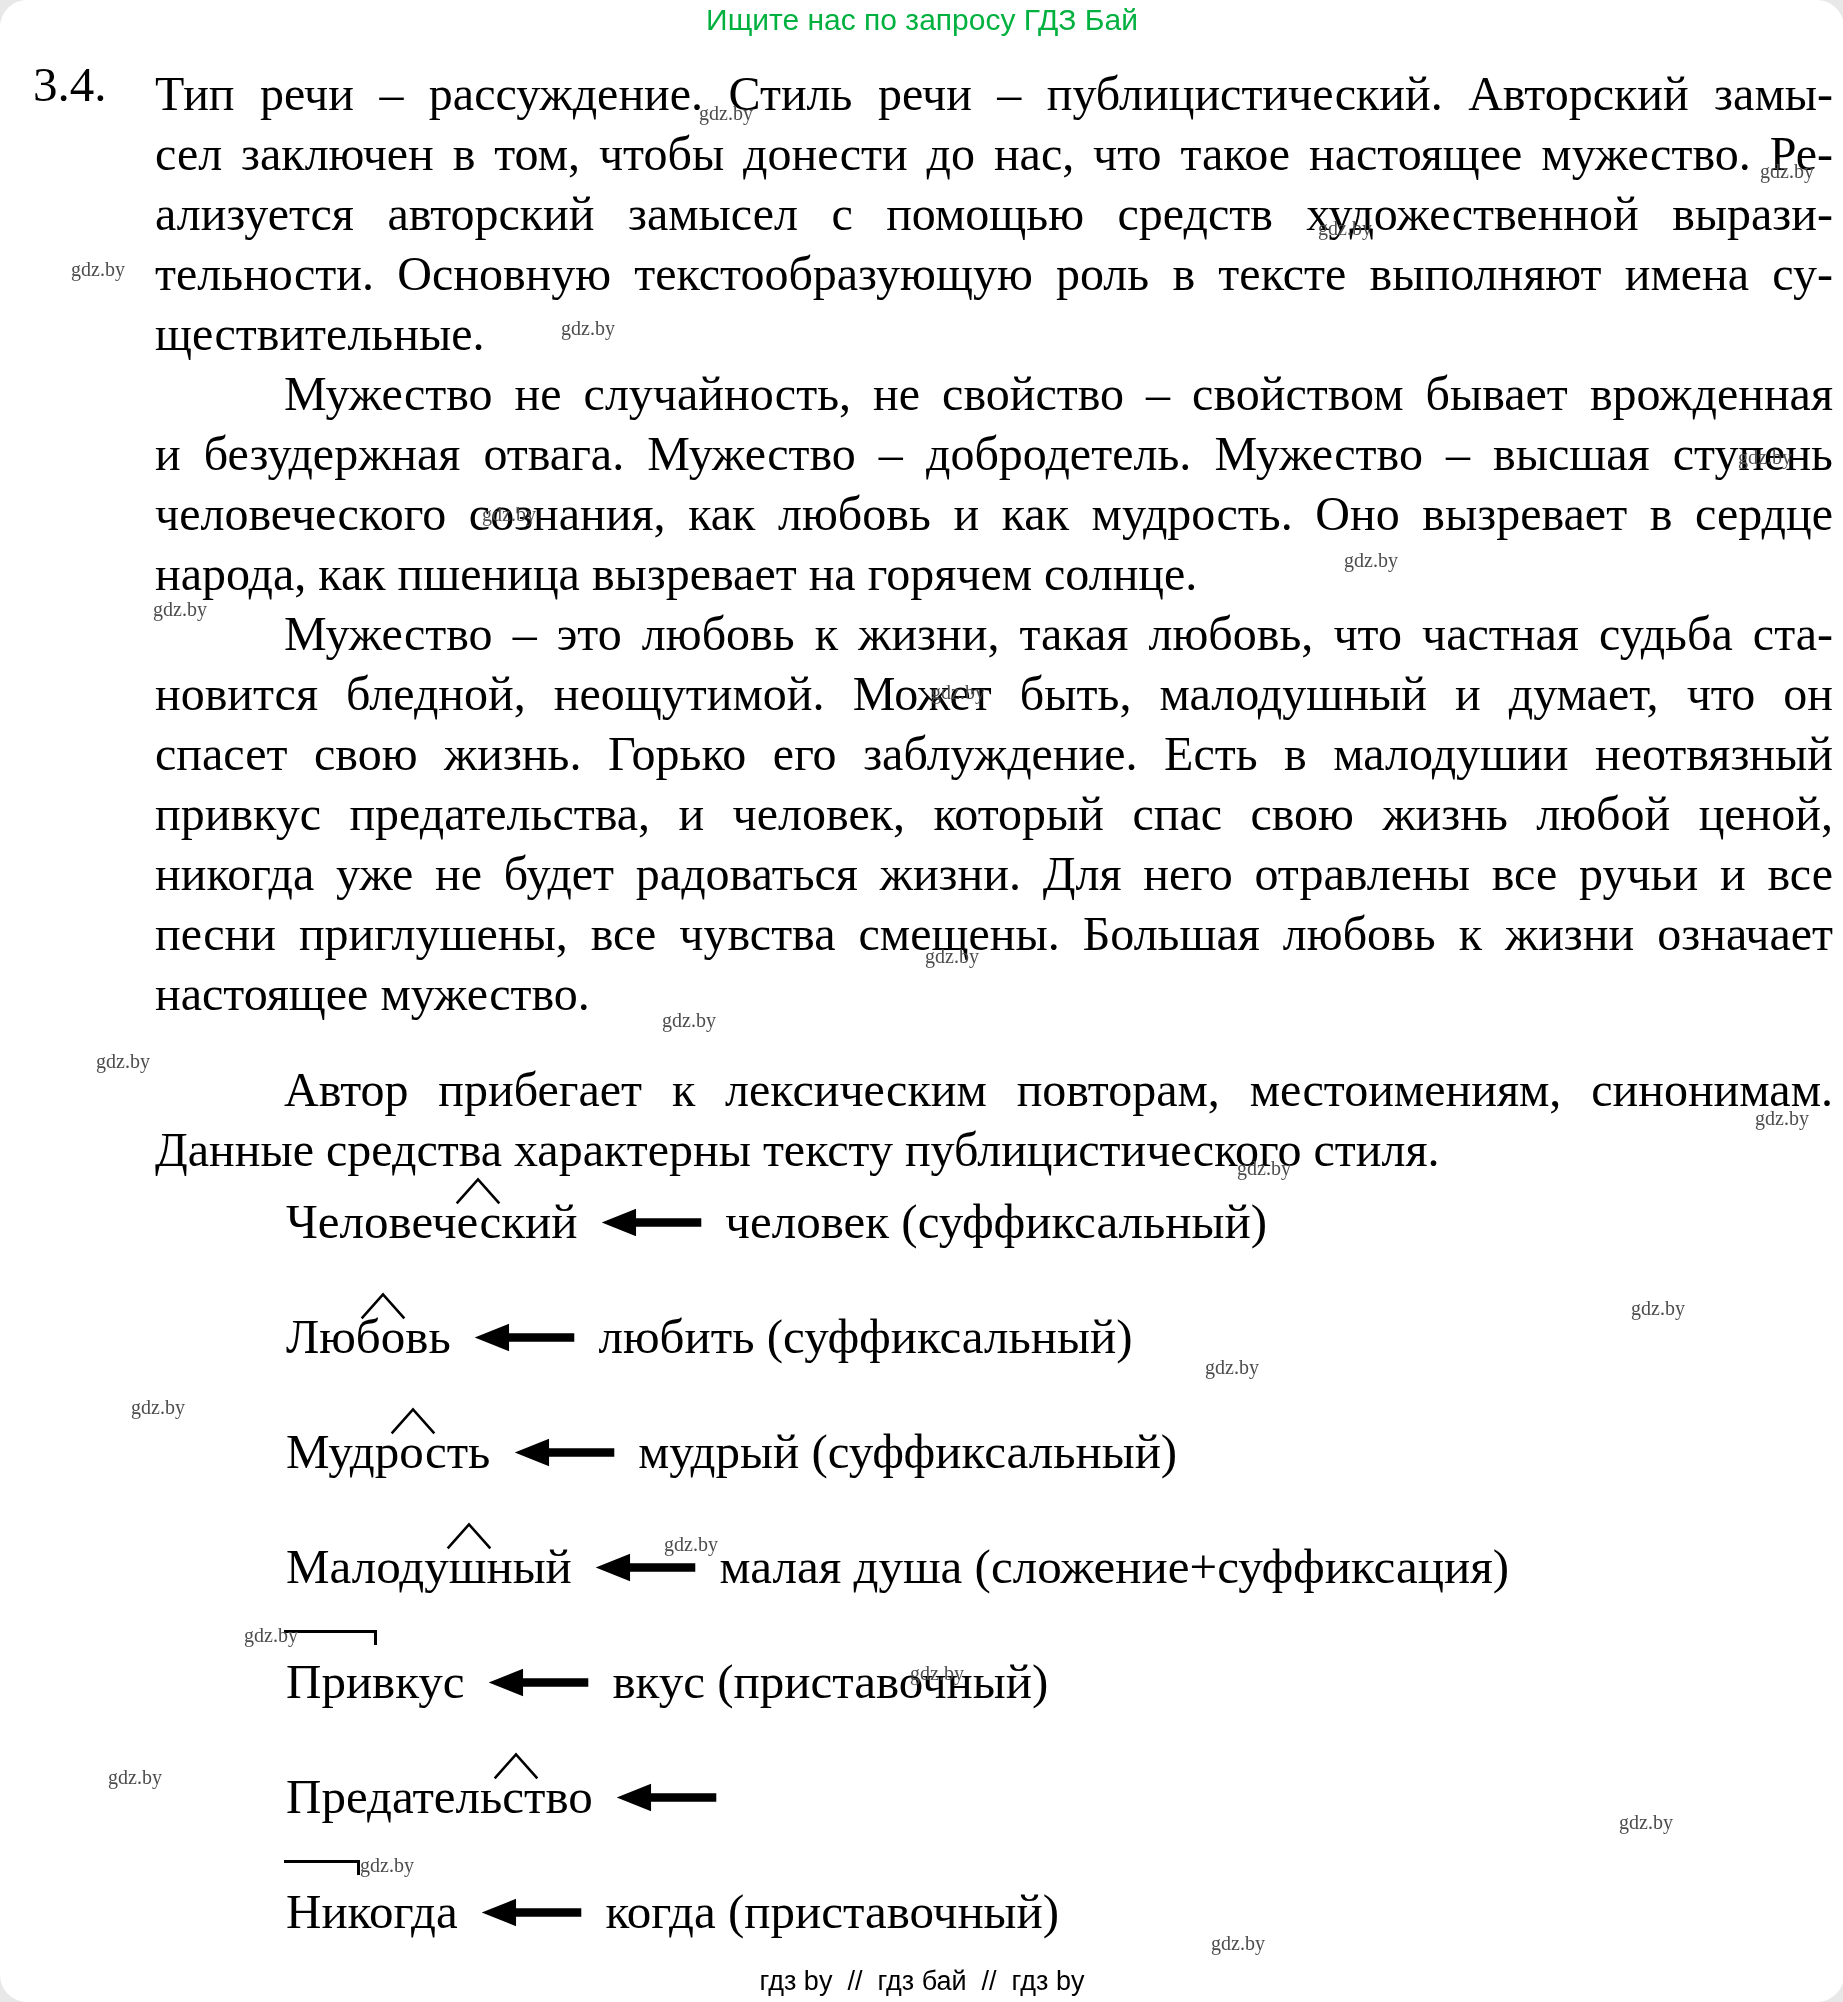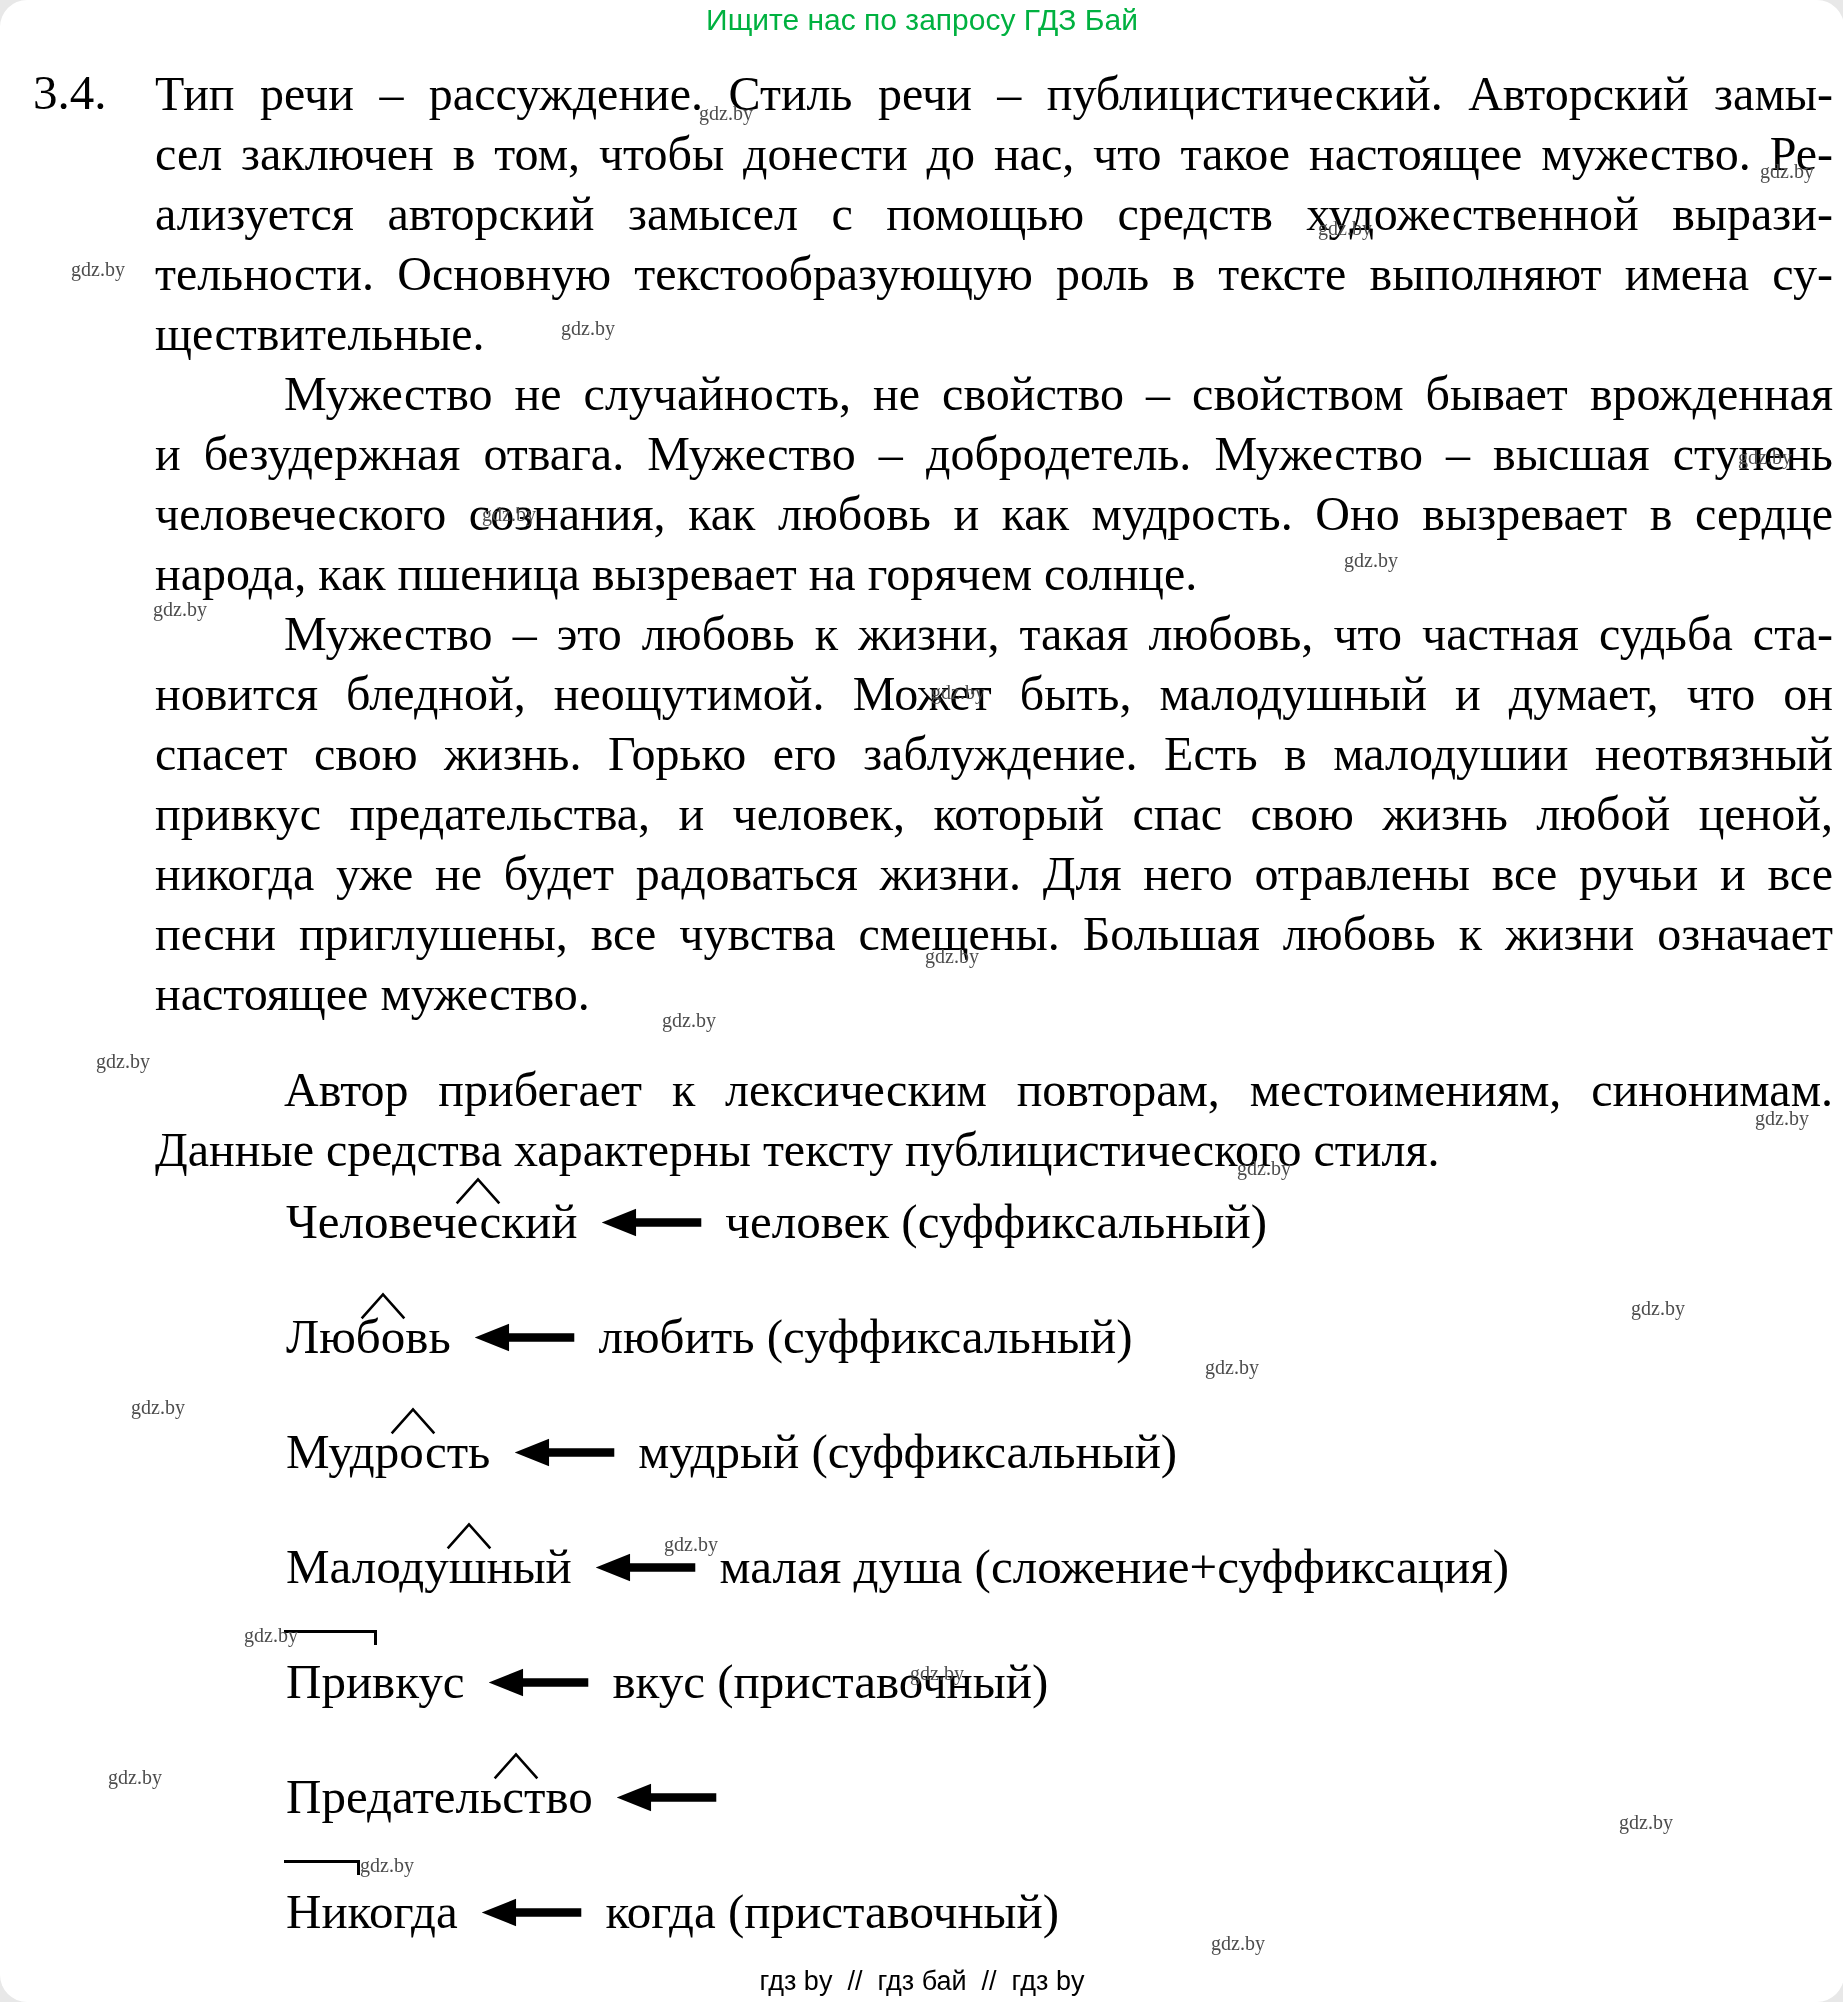--- a/index.html
+++ b/index.html
@@ -15,21 +15,21 @@
   
   .banner{
     position:absolute;top:3.4px;left:0;right:0;
     text-align:center;
     font-family:"Liberation Sans", sans-serif;
     font-size:30px;
     color:#00b140;
   }
   
   .ex-num{
-    position:absolute;top:64px;left:33px;
+    position:absolute;top:56px;left:33px;
     font-size:49px;
   }
   
   .content{
     position:absolute;top:64px;left:155px;width:1678px;
     font-size:48px;
     line-height:60px;
   }
   .ln{
     text-align:justify;

